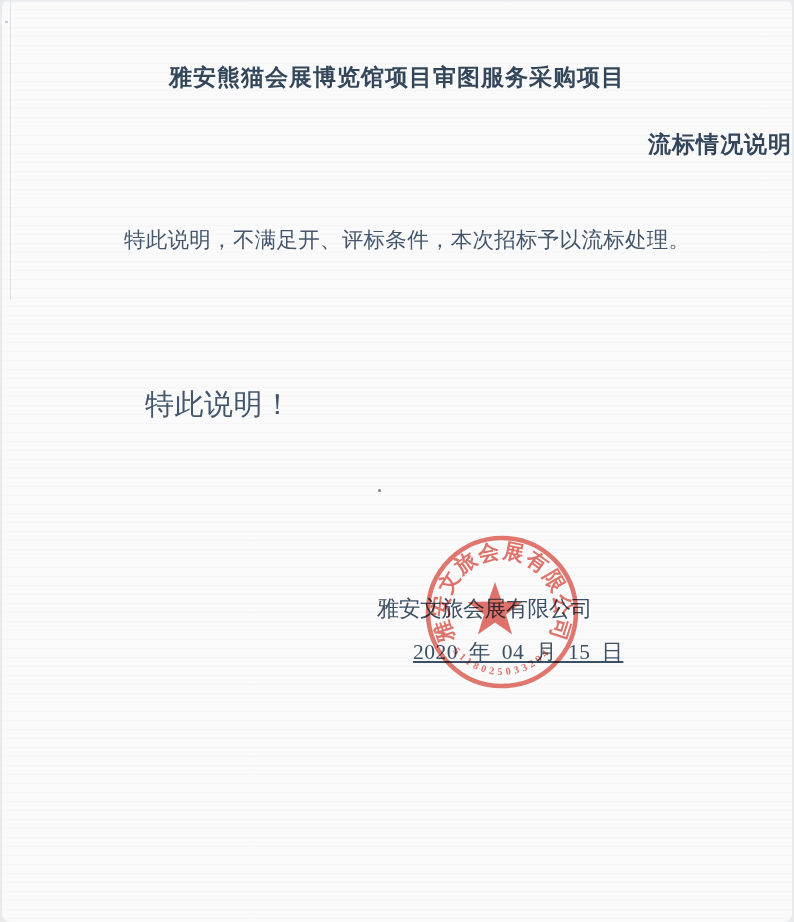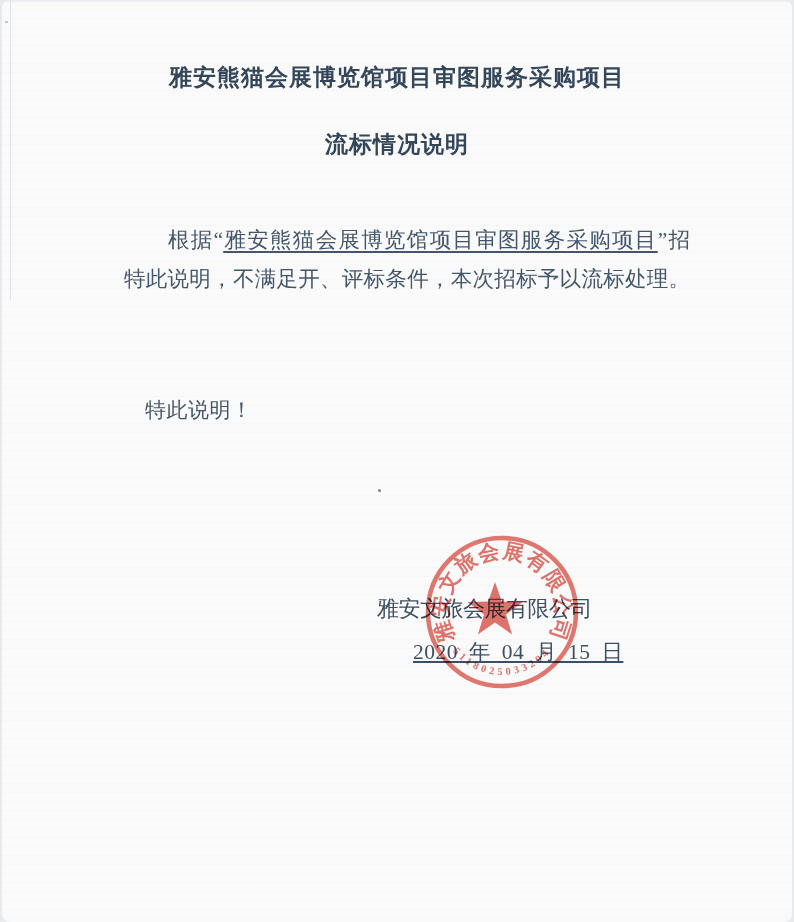--- a/index.html
+++ b/index.html
@@ -58,21 +58,21 @@
     text-align: center;
     font-size: 23px;
     font-weight: bold;
     letter-spacing: 1px;
     color: #33465a;
   }
   .doc-subtitle {
     position: absolute;
     top: 129px; left: 0;
     width: 100%;
-    text-align: center;
+    text-align: right;
     font-size: 23px;
     font-weight: bold;
     letter-spacing: 1px;
     color: #33465a;
   }
 
   .body-text {
     position: absolute;
     left: 122px; top: 221px;
     width: 566px;
@@ -88,22 +88,22 @@
   }
   .body-line.indent { padding-left: 44px; width: 522px; }
   .uline {
     text-decoration: underline;
     text-underline-offset: 4px;
     text-decoration-thickness: 1.5px;
   }
 
   .closing-line {
     position: absolute;
-    left: 143px; top: 396px;
-    font-size: 21px;
+    left: 143px; top: 385px;
+    font-size: 29px;
     color: #44566b;
     letter-spacing: 0.5px;
   }
 
   .sig-company {
     position: absolute;
     left: 375px; top: 594px;
     font-size: 22px;
     color: #3d4f63;
     letter-spacing: -0.5px;
@@ -137,21 +137,20 @@
 
   <div class="edge-shadow-top"></div>
   <div class="edge-line-left"></div>
   <div class="speck"></div>
   <div class="speck2"></div>
 
   <div class="doc-title">雅安熊猫会展博览馆项目审图服务采购项目</div>
   <div class="doc-subtitle">流标情况说明</div>
 
   <div class="body-text">
-    <div class="body-line indent"><span>根据“</span><span class="uline">雅安熊猫会展博览馆项目审图服务采购项目</span><span>”招</span></div>
     <div class="body-line">特此说明，不满足开、评标条件，本次招标予以流标处理。</div>
   </div>
 
   <div class="closing-line">特此说明！</div>
 
   <div class="sig-company">雅安文旅会展有限公司</div>
   <div class="sig-date">2020 年 04 月 15 日</div>
 
   <svg class="stamp" viewBox="0 0 180 180" aria-hidden="true">
     <defs>

